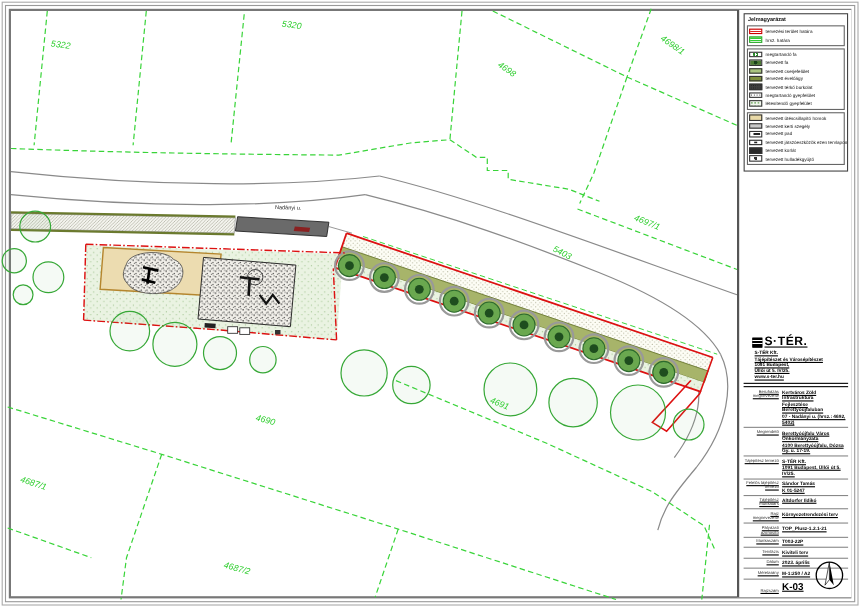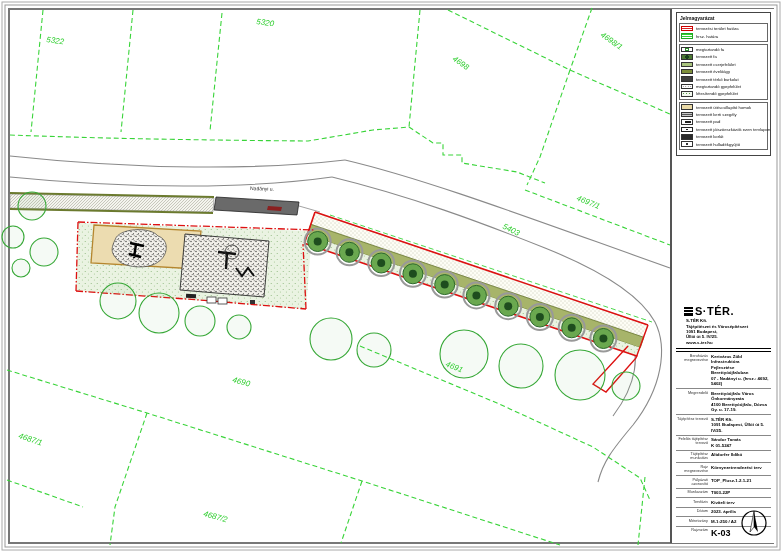--- a/index.html
+++ b/index.html
@@ -27,21 +27,21 @@
   .sw8{background:#fff;background-image:radial-gradient(#8a8a8a 0.5px,transparent 0.6px);background-size:2.5px 2.5px;}
   .sw9{background:#f2f8ee;background-image:radial-gradient(#5a9a4a 0.5px,transparent 0.6px);background-size:3px 3px;}
   .sw10{background:#e9d9a6;}
   .sw11{background:#c9c9c9;background-image:linear-gradient(0deg,transparent 40%,#555 40% 60%,transparent 60%);}
   .sw12{background:#fff;background-image:linear-gradient(0deg,transparent 30%,#222 30% 70%,transparent 70%);background-size:6px 100%;background-repeat:no-repeat;background-position:3px 0;}
   .sw13{background:#fff;background-image:radial-gradient(circle,#222 0 1px,transparent 1.1px),linear-gradient(#fff,#fff);border-color:#222;}
   .sw14{background:#2b2b2b;}
   .sw15{background:#fff;background-image:radial-gradient(circle,#333 0 1.4px,transparent 1.5px);}
   .spacer{flex:1;}
 
-  .tb{margin:0 3px 2px 4px;}
+  .tb{margin:0 3px 2px 4px;text-decoration:underline;}
   .logo-row{display:flex;align-items:center;margin:2px 0 1px 8px;}
   .logo-sq{width:9px;height:9px;background:#000;margin-right:2px;
            background-image:linear-gradient(0deg,#000 0 3px,#fff 3px 4px,#000 4px 6px,#fff 6px 7px,#000 7px);}
   .logo-text{font-size:11px;font-weight:bold;letter-spacing:.5px;color:#000;}
   .logo-lines{margin:0 0 3px 10px;font-size:4.3px;font-weight:bold;line-height:1.25;color:#000;}
   .dbl{border-top:1px solid #000;border-bottom:1px solid #000;height:2px;margin:1px 0 0 0;}
   .trow{display:flex;border-bottom:1px solid #888;padding:1.5px 0;}
   .tlab{width:32px;flex:none;text-align:right;padding-right:3px;font-size:3.8px;color:#333;line-height:1.15;}
   .tval{flex:1;font-size:4.4px;font-weight:bold;color:#000;line-height:1.25;}
   .tval.big{font-size:9px;}
@@ -395,21 +395,21 @@
         <div class="tval">
             <div>2023. április</div>
           </div>
       </div>
       <div class="trow">
         <div class="tlab">Méretarány</div>
         <div class="tval">
             <div>M-1:250 / A2</div>
           </div>
       </div>
-      <div class="trow" style="border-bottom:none;">
+      <div class="trow" style="border-bottom:none;align-items:flex-end;">
         <div class="tlab">Rajzszám</div>
         <div class="tval big">K-03</div>
       </div>
     </div>
 
     <svg class="north" viewBox="0 0 30 30">
       <circle cx="15" cy="15" r="12" fill="none" stroke="#000" stroke-width="1.2"></circle>
       <polygon points="15,3 19,24 15,19" fill="#000"></polygon>
       <polygon points="15,3 11,24 15,19" fill="#fff" stroke="#000" stroke-width="0.6"></polygon>
     </svg>

